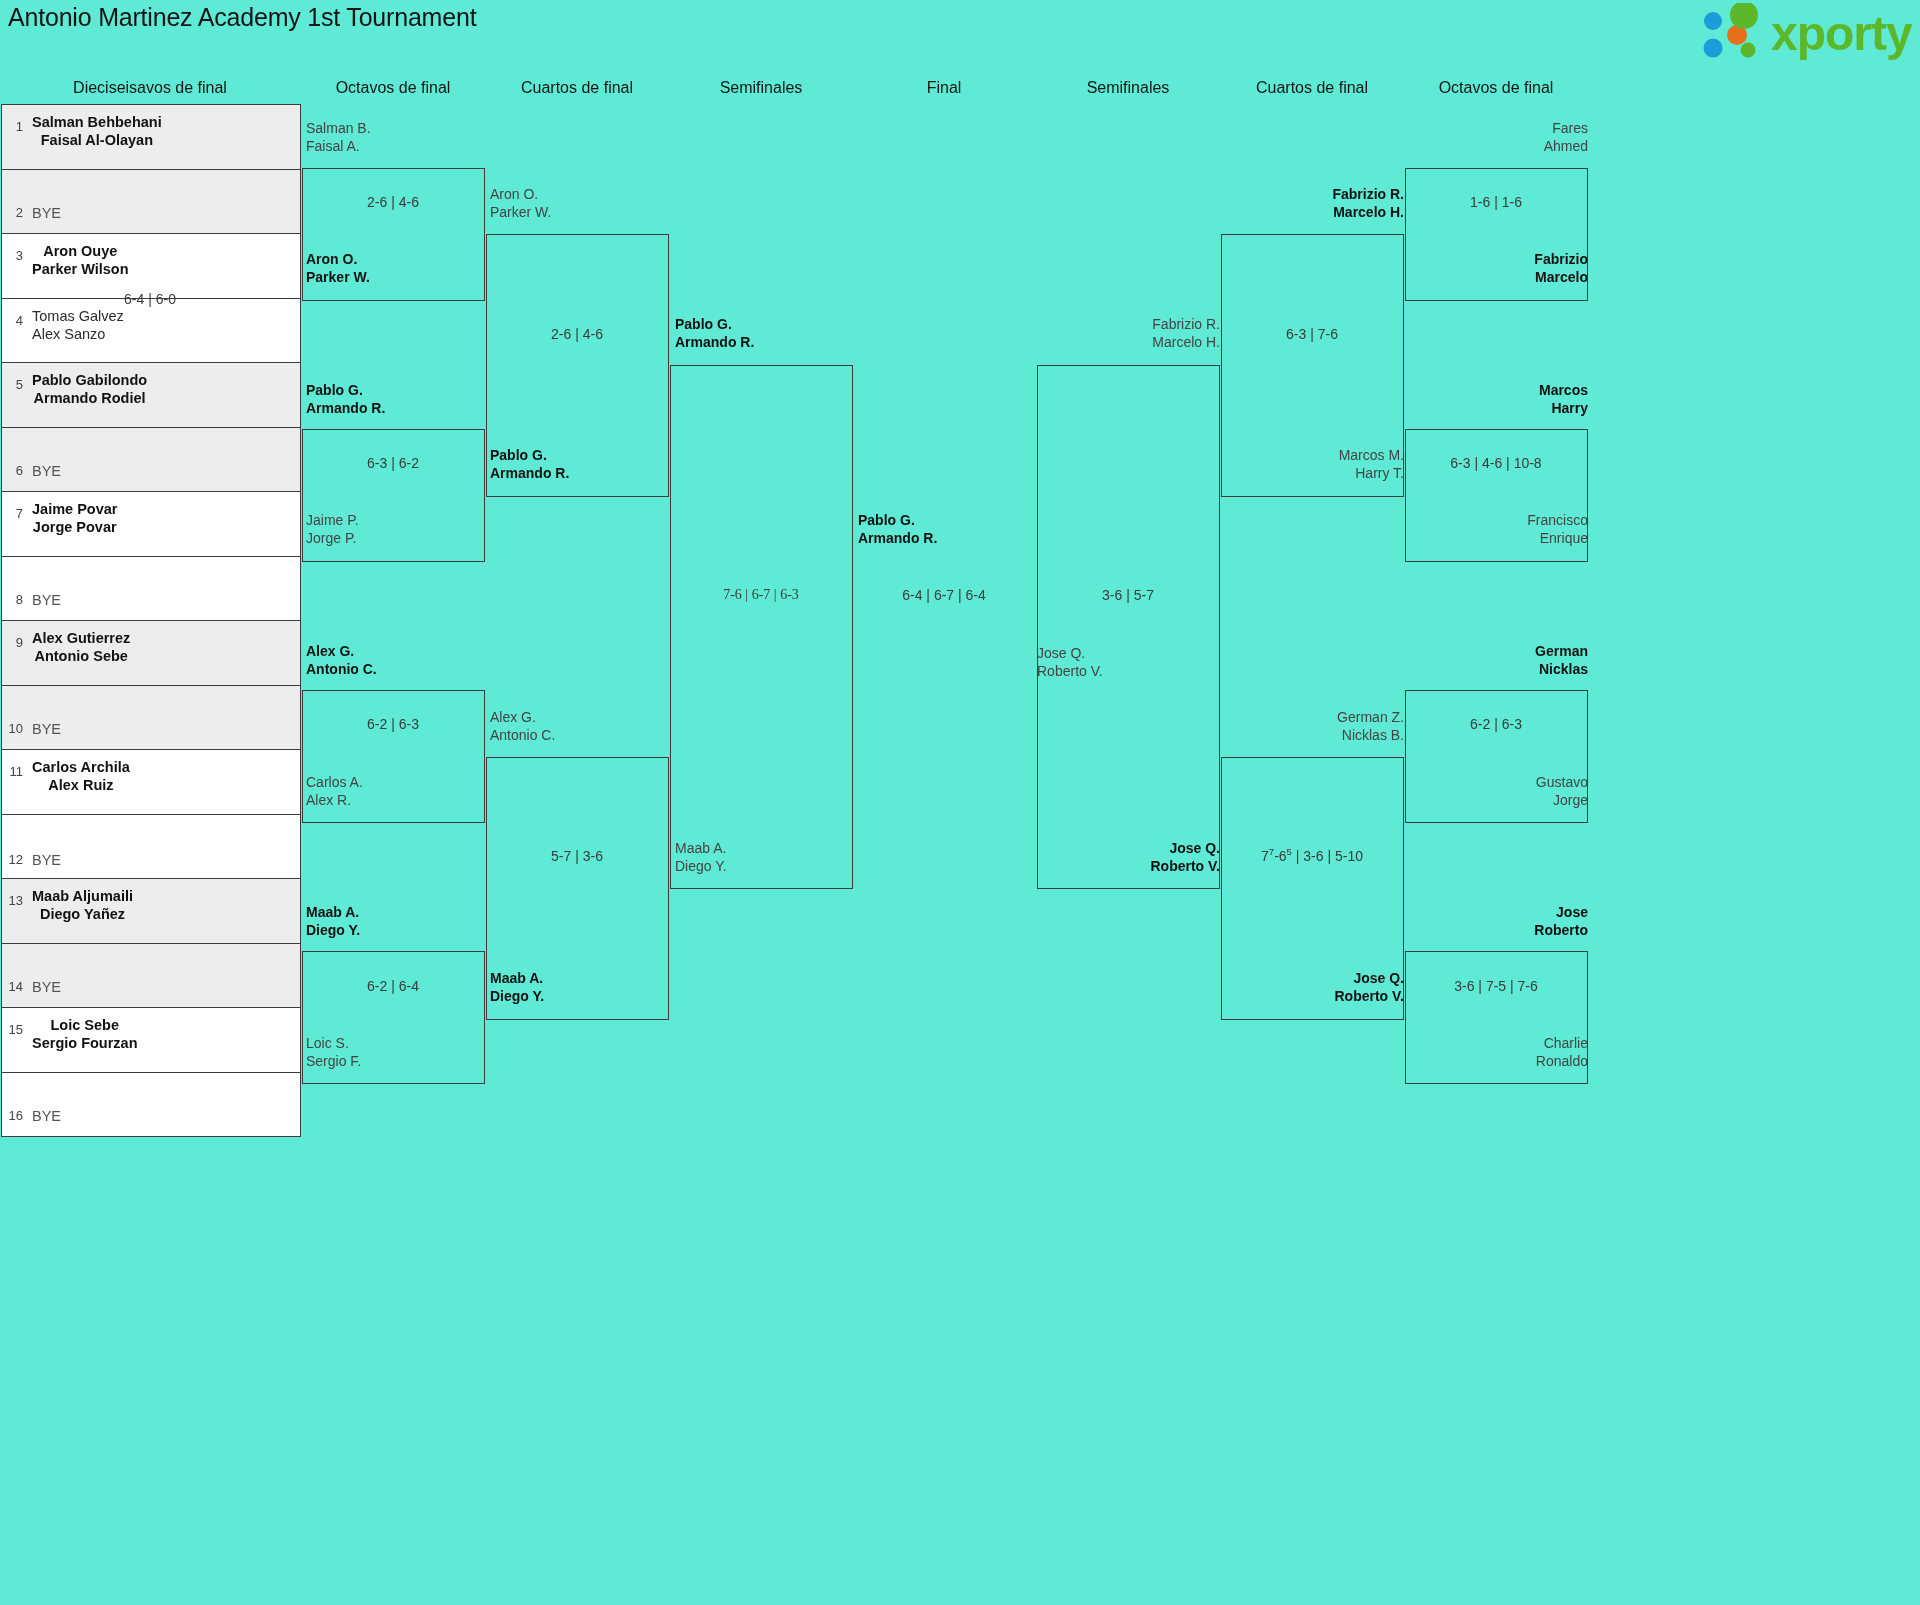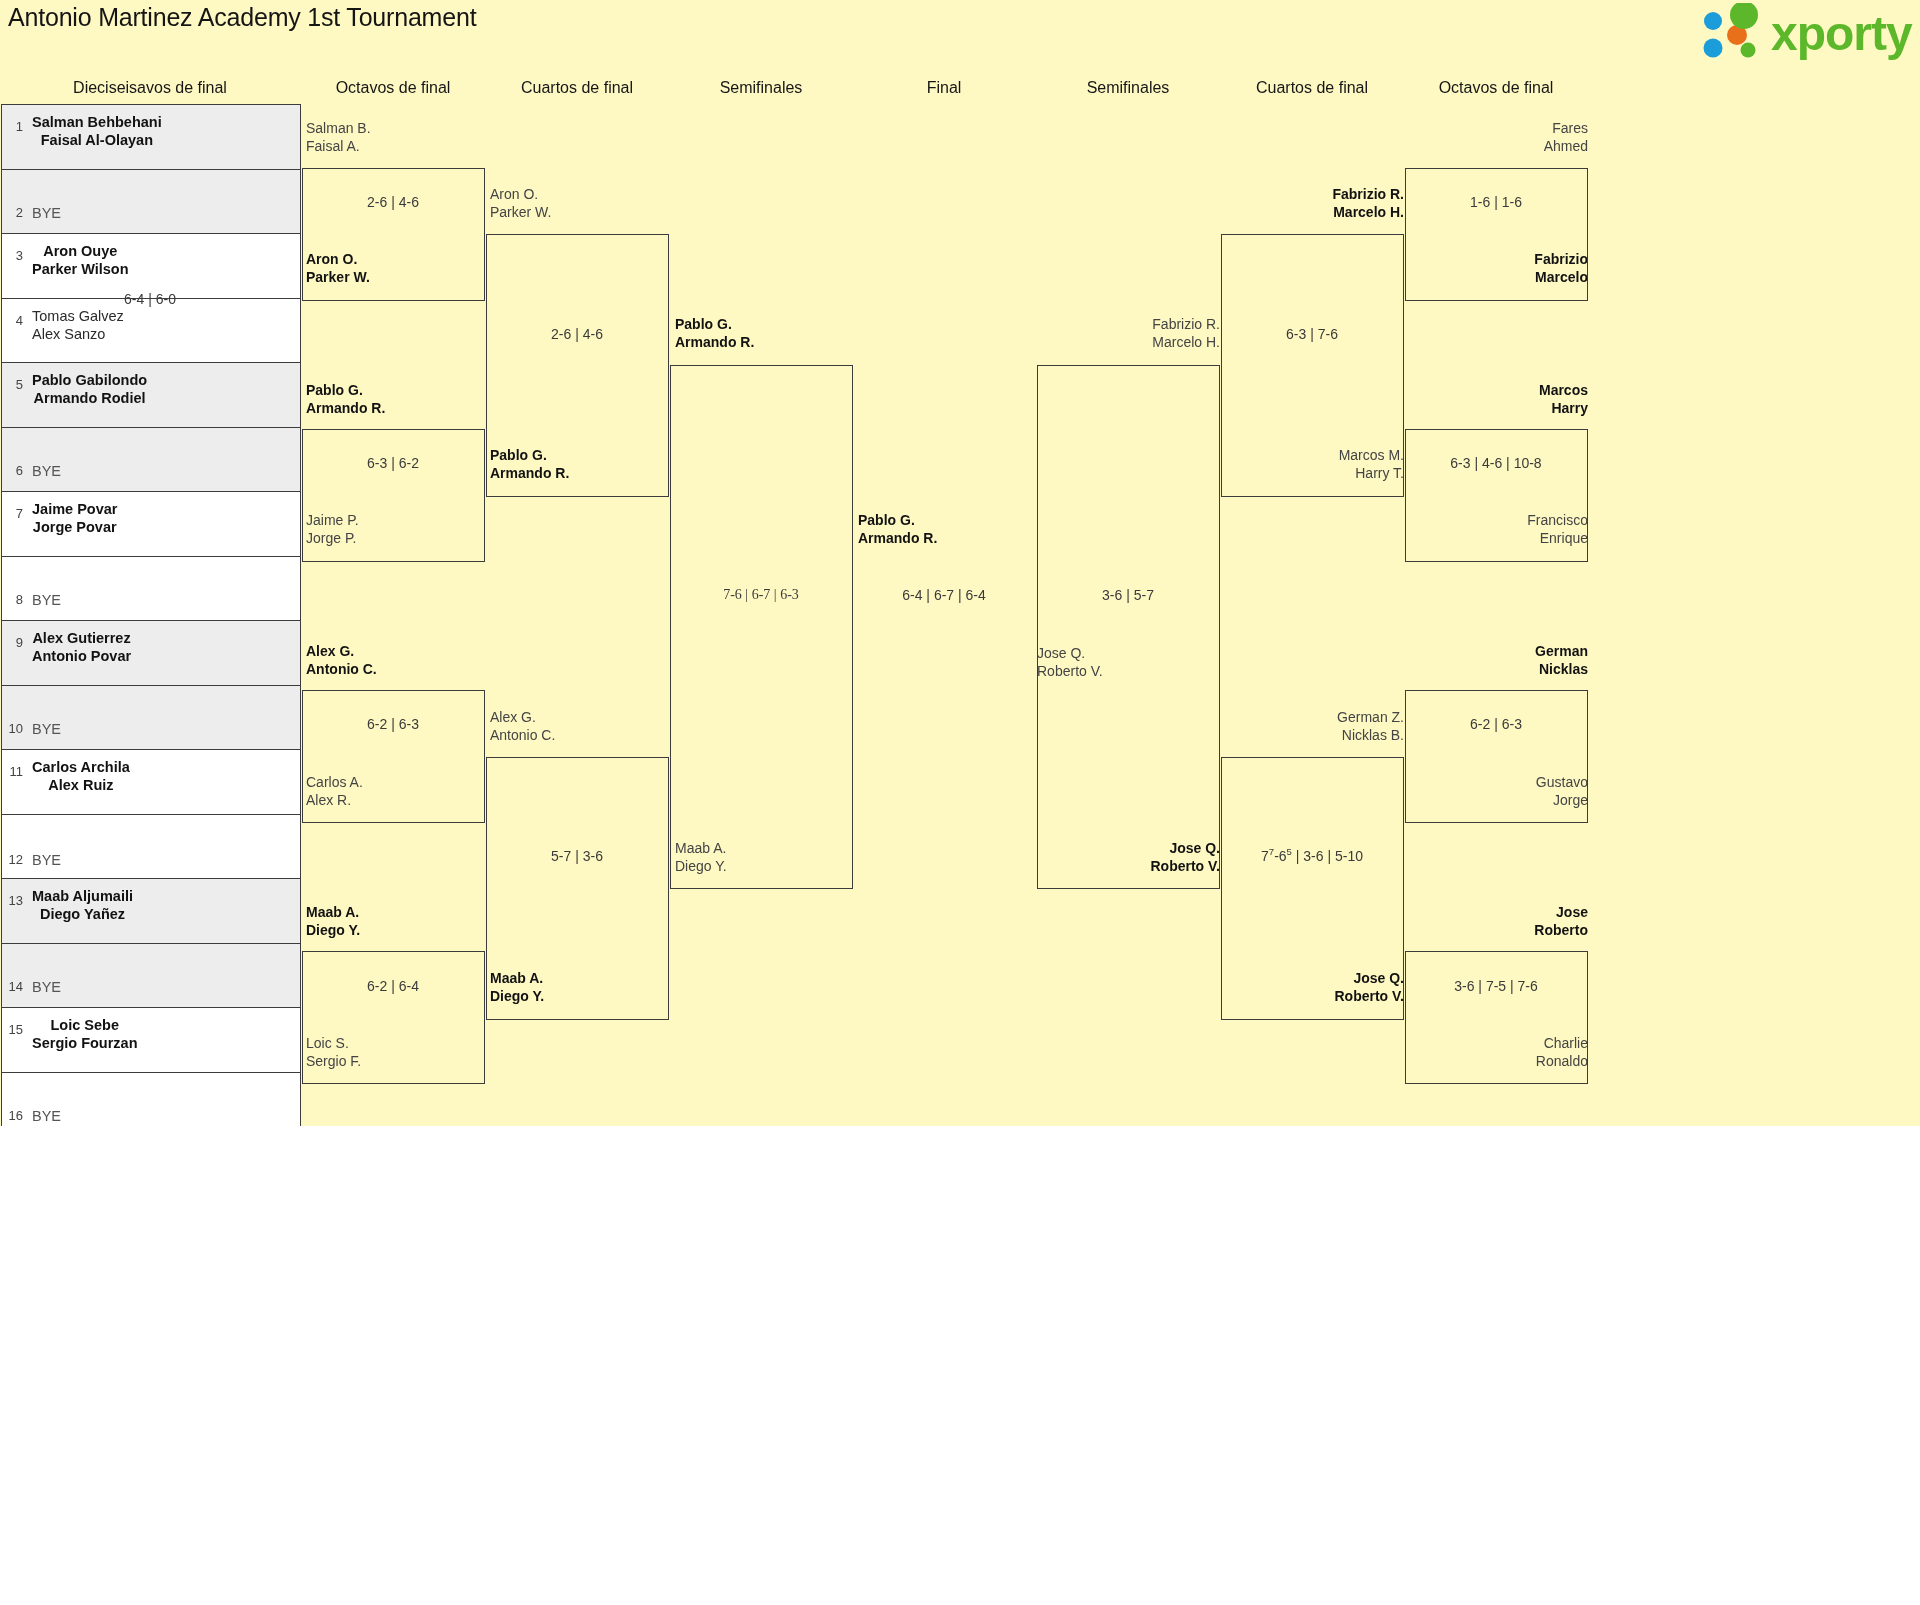--- a/index.html
+++ b/index.html
@@ -8,23 +8,23 @@
     background: #ffffff;
   }
   body {
     font-family: "Liberation Sans", sans-serif;
     color: #1b1b1b;
     -webkit-font-smoothing: antialiased;
   }
   #root {
     position: relative;
     width: 1920px;
-    height: 1126px;
+    height: 1605px;
     overflow: hidden;
-    background: #fef9c3;
+    background: #5eead4;
   }
   
   .title-block {
     position: absolute;
     left: 8px;
     top: 2px;
     width: 900px;
   }
   .title-line {
     font-size: 25px;
@@ -205,21 +205,21 @@
       <div class="seedcell" style="left: 1px; top: 555.5px; width: 300px; height: 65.5px;"></div>
       <div class="seed-entry" style="left: 6px; top: 590.5px;">
         <span class="seed-num" style="padding-top: 0px;">8</span>
         <span class="seed-bye">BYE</span>
       </div>
       <div class="seedcell shaded" style="left: 1px; top: 620px; width: 300px; height: 65.5px;"></div>
       <div class="seed-entry" style="left: 6px; top: 629px;">
         <span class="seed-num" style="padding-top: 5px;">9</span>
         <span class="seed-names win">
           <div>Alex Gutierrez</div>
-          <div>Antonio Povar</div>
+          <div>Antonio Sebe</div>
         </span>
       </div>
       <div class="seedcell shaded" style="left: 1px; top: 684.5px; width: 300px; height: 65.5px;"></div>
       <div class="seed-entry" style="left: 6px; top: 719.5px;">
         <span class="seed-num" style="padding-top: 0px;">10</span>
         <span class="seed-bye">BYE</span>
       </div>
       <div class="seedcell" style="left: 1px; top: 749px; width: 300px; height: 65.5px;"></div>
       <div class="seed-entry" style="left: 6px; top: 758px;">
         <span class="seed-num" style="padding-top: 5px;">11</span>

